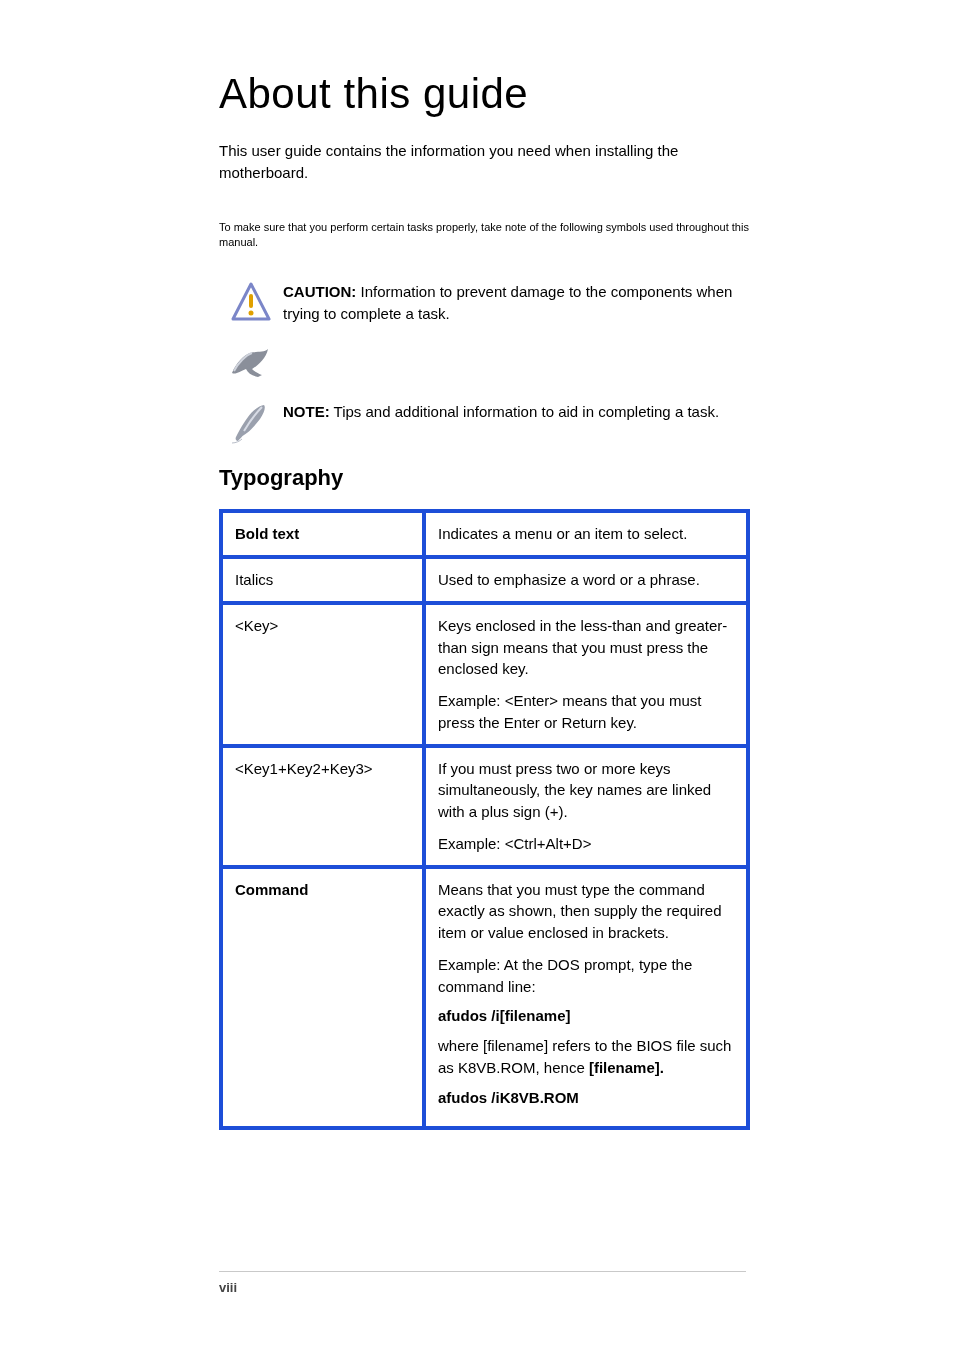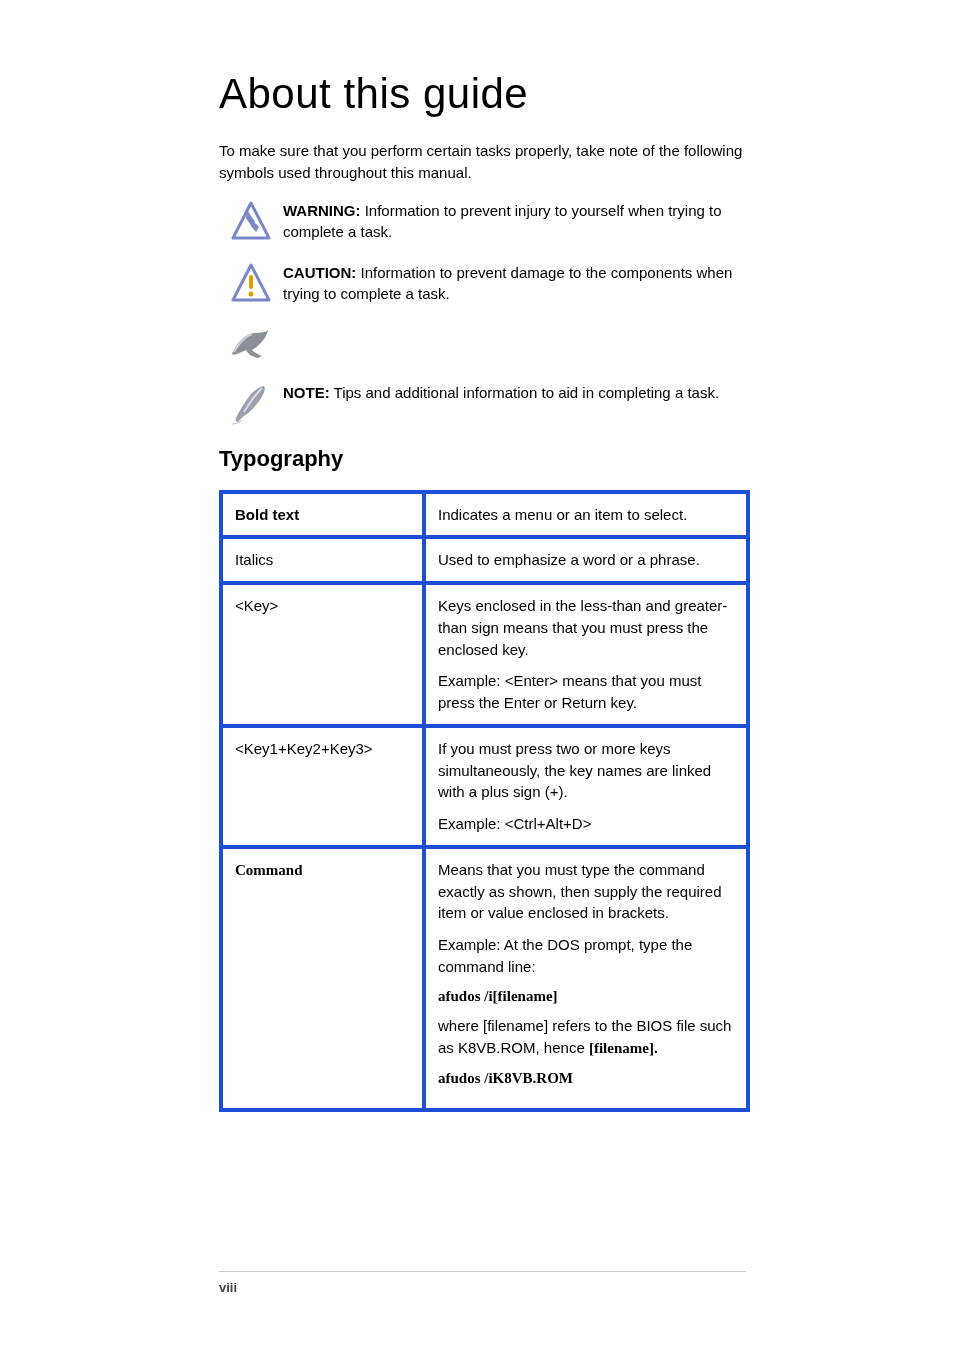--- a/index.html
+++ b/index.html
@@ -1,61 +1,50 @@
 <!DOCTYPE html>
 <html><head>
 <meta charset="utf-8">
 <style>
   html,body{margin:0;padding:0;background:#fff;color:#000;font-family:Arial,Helvetica,sans-serif}
   .page{box-sizing:border-box;width:776px;height:1351px;position:relative;margin:0 auto;padding:70px 115px 0 130px}
   .title{font-family:Impact,"Arial Black",sans-serif;font-size:42px;letter-spacing:.5px;margin:0 0 22px 0;font-weight:400}
   .lead{font-size:15px;line-height:1.45;margin:0 0 36px 0}
   .section-h{font-size:22px;font-weight:700;margin:0 0 18px 0}
-  .convs{font-size:15px;line-height:1.45;margin:0 0 16px 0}
+  .convs{font-size:11px;line-height:1.45;margin:0 0 30px 0}
   .conv{display:flex;align-items:flex-start;margin-bottom:18px}
   .ico{flex:0 0 64px;display:flex;align-items:center;justify-content:center}
   .ctxt{flex:1;font-size:15px;line-height:1.45}
   .ctxt .lbl{font-weight:700}
   
   svg{display:block}
   .typography{margin-top:20px}
   table.types{border-collapse:collapse;width:100%;table-layout:fixed}
   table.types td{border:4px solid #1d4ed8;padding:10px 12px;font-size:15px;line-height:1.45;vertical-align:top}
   table.types td.k{width:175px}
   .bold{font-weight:700}
   .ital{}
-  .mono{font-family:Liberation Serif, serif}
+  .mono{font-family:Liberation Sans, sans-serif}
   .ex{margin-top:10px}
   .ex .row{margin-bottom:8px}
   .footer{position:absolute;left:0;right:4px;bottom:56px;padding:0 115px 0 130px}
   .hr{height:1px;background:#c9c9c9;margin-bottom:8px}
   .foot{display:flex;font-size:13px;color:#444}
   .foot .pg{width:40px;font-weight:700}
 </style>
 </head>
 <body>
 
 <div class="page">
 
   <h1 class="title">About this guide</h1>
+  <p class="lead">This user guide contains the information you need when installing the motherboard.</p>
 
   <p class="convs">To make sure that you perform certain tasks properly, take note of the following symbols used throughout this manual.</p>
 
-  <div class="conv">
-    <div class="ico">
-      <svg width="44" height="44" viewBox="0 0 44 44">
-        <path d="M22 3 L40 38 H4 Z" fill="none" stroke="#7b86c8" stroke-width="3" stroke-linejoin="round"></path>
-        <path d="M18 10 L26 22 L23 27 L17 18 Z" fill="#7b86c8"></path>
-        <path d="M24 21 L30 27 L27 32 L22 26 Z" fill="#7b86c8"></path>
-      </svg>
-    </div>
-    <div class="ctxt">
-      <span class="lbl">WARNING:</span><span> Information to prevent injury to yourself when trying to complete a task.</span>
-    </div>
-  </div>
 
   <div class="conv">
     <div class="ico">
       <svg width="44" height="44" viewBox="0 0 44 44">
         <path d="M22 3 L40 38 H4 Z" fill="none" stroke="#7b86c8" stroke-width="3" stroke-linejoin="round"></path>
         <rect x="20" y="13" width="4" height="14" rx="2" fill="#e0a000"></rect>
         <circle cx="22" cy="32" r="2.5" fill="#e0a000"></circle>
       </svg>
     </div>
     <div class="ctxt">

